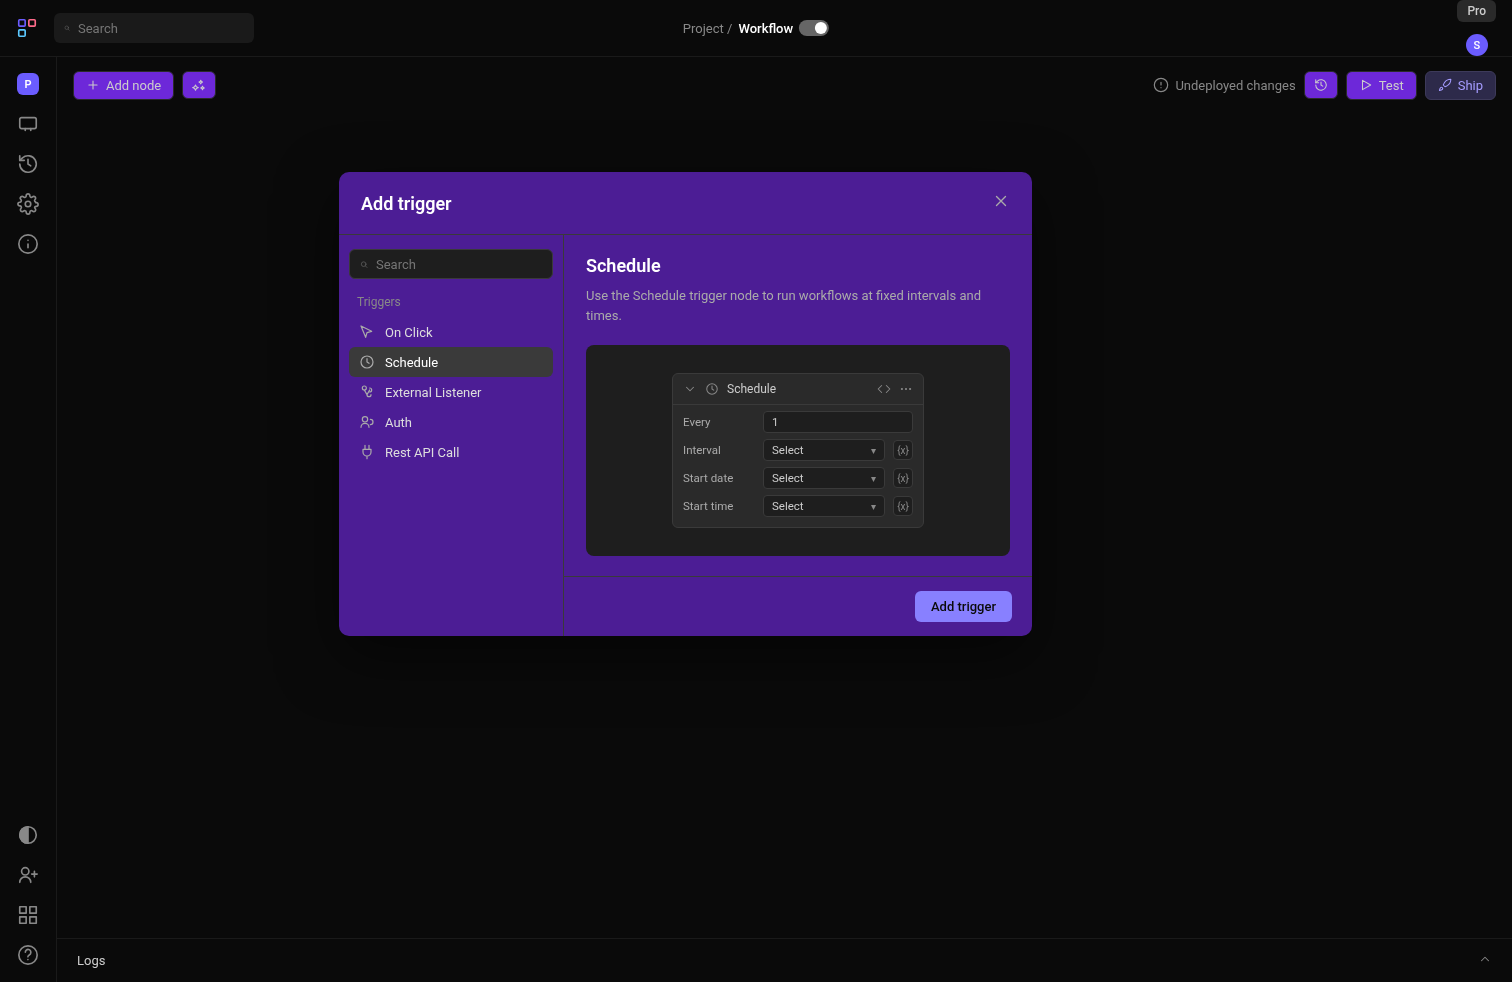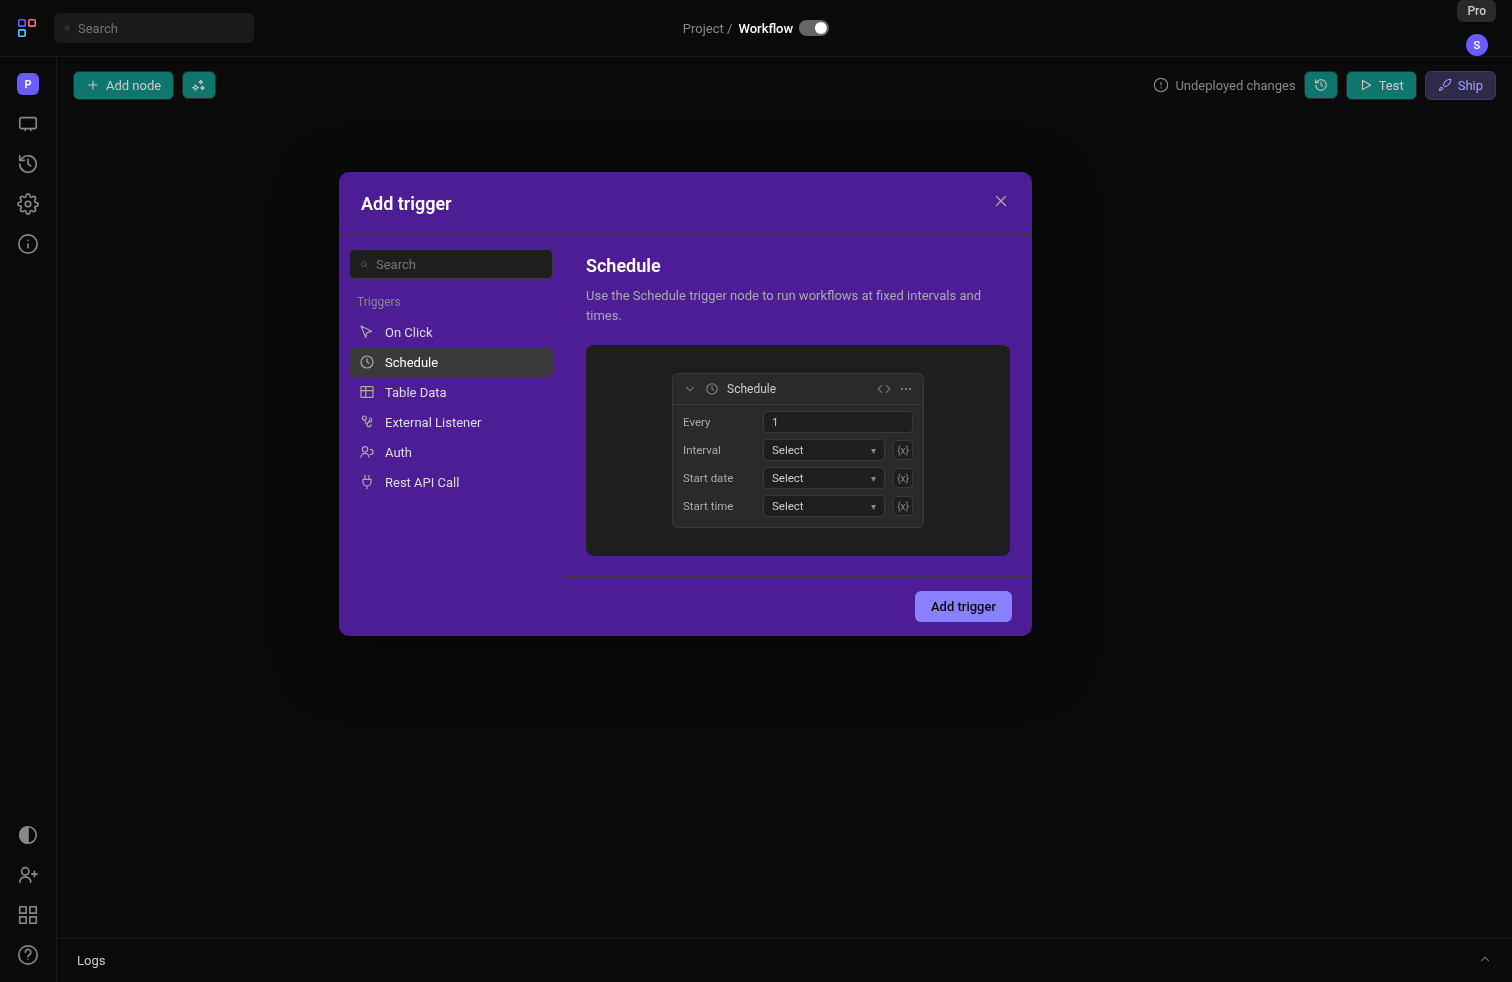--- a/index.html
+++ b/index.html
@@ -20,21 +20,21 @@
 .avatar { width: 22px; height: 22px; background: #6b5cff; border-radius: 50%; display: flex; align-items: center; justify-content: center; font-size: 11px; color: #fff; font-weight: 500; }
 
 
 .leftbar { position: absolute; left: 0; top: 57px; bottom: 0; width: 57px; border-right: 1px solid #1a1a1a; display: flex; flex-direction: column; align-items: center; padding: 16px 0; gap: 18px; }
 .leftbar .bottom-group { margin-top: auto; display: flex; flex-direction: column; align-items: center; gap: 18px; }
 .sb-icon { width: 22px; height: 22px; display: flex; align-items: center; justify-content: center; color: #888; cursor: pointer; border-radius: 6px; }
 .sb-p { background: #6b5cff; color: #fff; width: 22px; height: 22px; border-radius: 6px; display: flex; align-items: center; justify-content: center; font-size: 11px; font-weight: 600; }
 
 
 .toolbar { position: absolute; left: 57px; right: 0; top: 57px; height: 56px; display: flex; align-items: center; padding: 0 16px; gap: 8px; }
-.btn { display: inline-flex; align-items: center; gap: 6px; padding: 6px 12px; border-radius: 6px; font-size: 13px; cursor: pointer; border: 1px solid #2a2a2a; background: #0f766e; color: #ccc; }
+.btn { display: inline-flex; align-items: center; gap: 6px; padding: 6px 12px; border-radius: 6px; font-size: 13px; cursor: pointer; border: 1px solid #2a2a2a; background: #6d28d9; color: #ccc; }
 .btn-icon-only { padding: 6px 9px; }
 .toolbar-right { margin-left: auto; display: flex; align-items: center; gap: 8px; }
 .status-text { color: #888; font-size: 13px; display: flex; align-items: center; gap: 6px; }
 .btn-ship { background: #2d2a4a; border-color: #3d3a5a; color: #a59cff; }
 
 
 .canvas { position: absolute; left: 57px; right: 0; top: 113px; bottom: 44px; background: #0a0a0a; }
 
 
 .logs-bar { position: absolute; left: 57px; right: 0; bottom: 0; height: 44px; border-top: 1px solid #1a1a1a; display: flex; align-items: center; padding: 0 20px; color: #ccc; font-size: 13px; }
@@ -240,27 +240,20 @@
             <path d="m3 3 7 17 2-7 7-2L3 3z"></path>
           </svg>
         <span>On Click</span>
       </div>
       <div class="trigger-item selected">
         <svg viewBox="0 0 24 24">
             <circle cx="12" cy="12" r="9"></circle>
             <path d="M12 7v5l3 2"></path>
           </svg>
         <span>Schedule</span>
-      </div>
-      <div class="trigger-item">
-        <svg viewBox="0 0 24 24">
-            <rect x="3" y="4" width="18" height="16" rx="1"></rect>
-            <path d="M3 10h18M10 4v16"></path>
-          </svg>
-        <span>Table Data</span>
       </div>
       <div class="trigger-item">
         <svg viewBox="0 0 24 24">
             <path d="M18 16a3 3 0 1 1-6 0m0 0L8 9m4 7 4-7M8 9a3 3 0 1 1 0-6 3 3 0 0 1 0 6zm8-3a3 3 0 1 1 0 6"></path>
           </svg>
         <span>External Listener</span>
       </div>
       <div class="trigger-item">
         <svg viewBox="0 0 24 24">
             <circle cx="9" cy="8" r="4"></circle>

